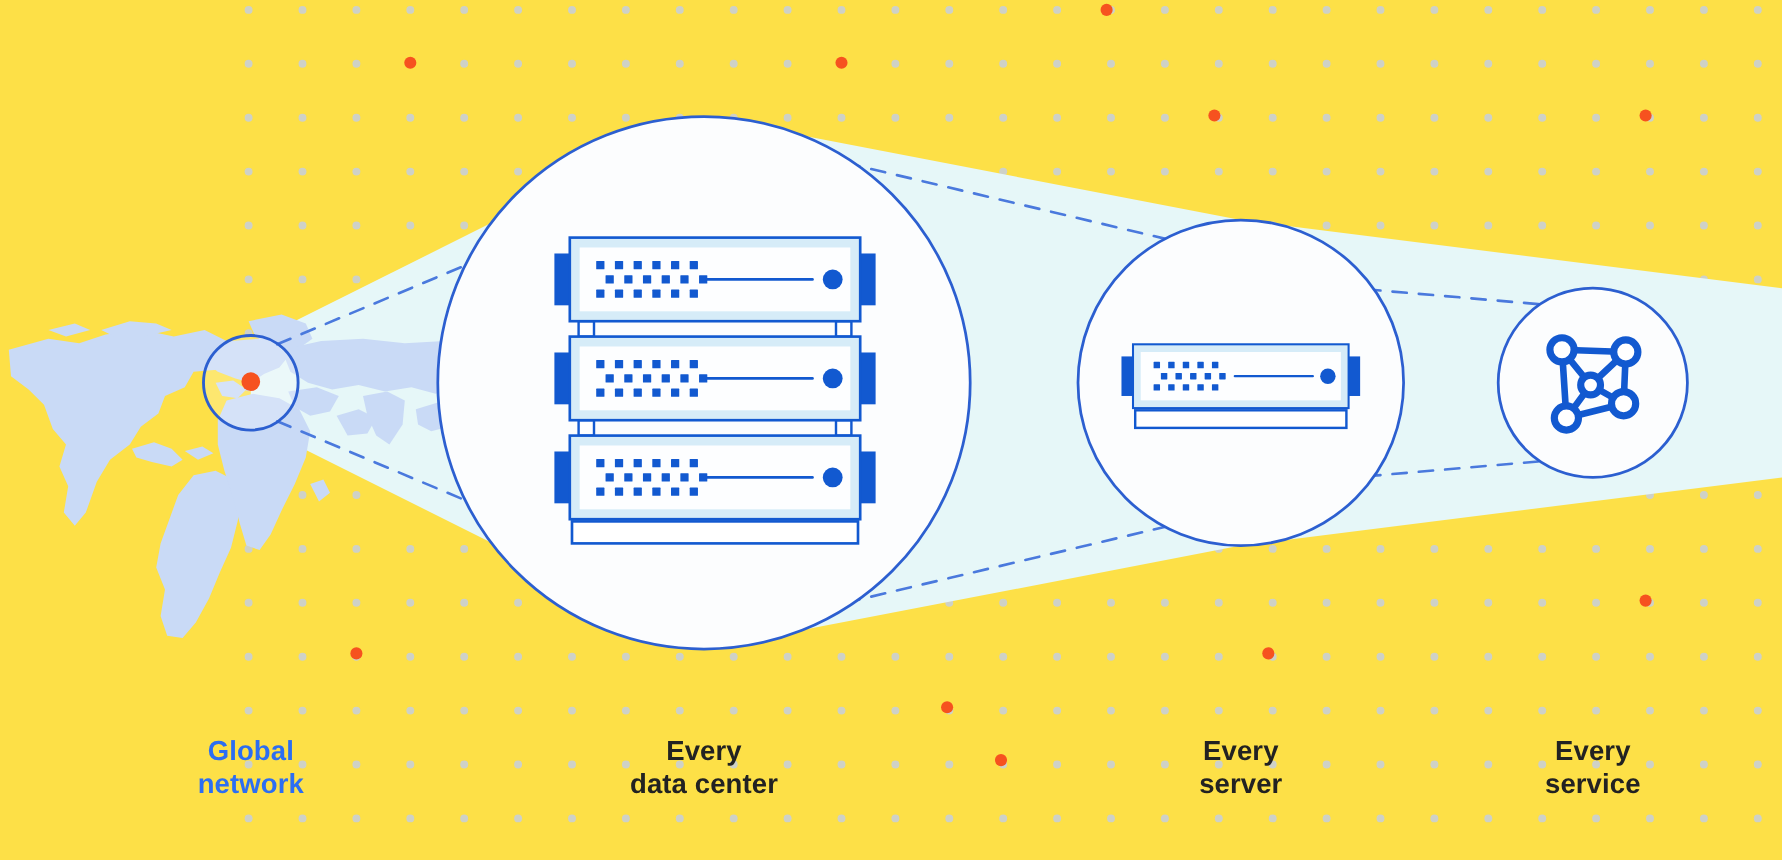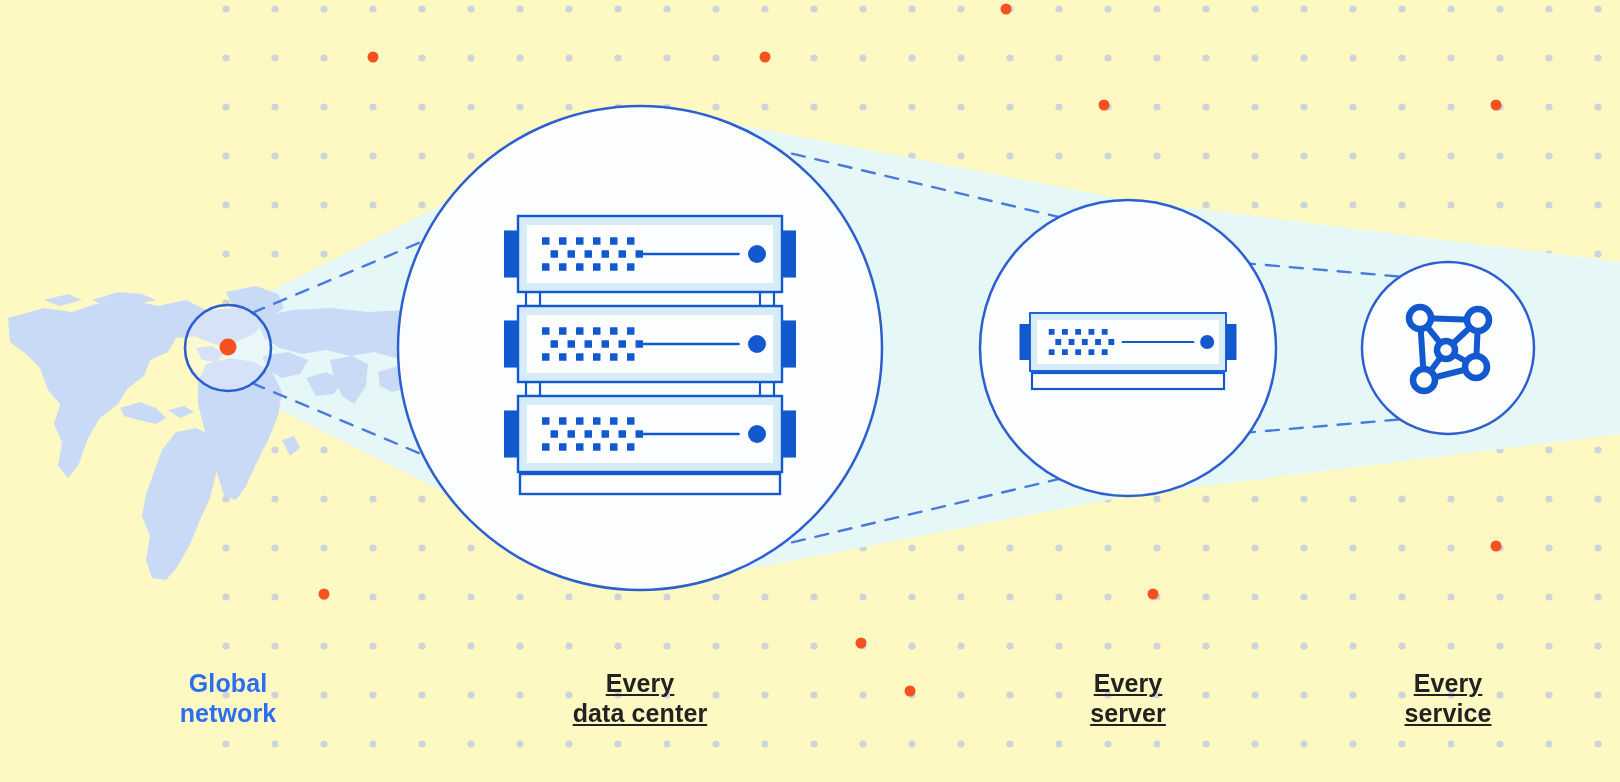--- a/index.html
+++ b/index.html
@@ -9,21 +9,21 @@
     background: #ffffff;
   }
   body {
     font-family: "Liberation Sans", sans-serif;
     -webkit-font-smoothing: antialiased;
   }
   #stage {
     position: relative;
     width: 1620px;
     height: 782px;
-    background: #fef9c3;
+    background: #fde047;
     overflow: hidden;
   }
   #scene {
     position: absolute;
     inset: 0;
     width: 1620px;
     height: 782px;
     display: block;
   }
   .label {
@@ -31,21 +31,21 @@
     text-align: center;
     font-family: "Liberation Sans", sans-serif;
     font-size: 25px;
     line-height: 30px;
     font-weight: 700;
     letter-spacing: 0.1px;
     white-space: pre-line;
     user-select: none;
   }
   .label-global   { color: #2c6ef2; }
-  .label-dark     { color: #222222; text-decoration: underline; }
+  .label-dark     { color: #222222; }
 </style>
 </head>
 <body>
 
 <div id="stage">
 
   <svg id="scene" viewBox="0 0 1620 782" xmlns="http://www.w3.org/2000/svg">
     <defs>
 
       <symbol id="sym-server-unit" viewBox="0 0 282 84" preserveAspectRatio="none">

